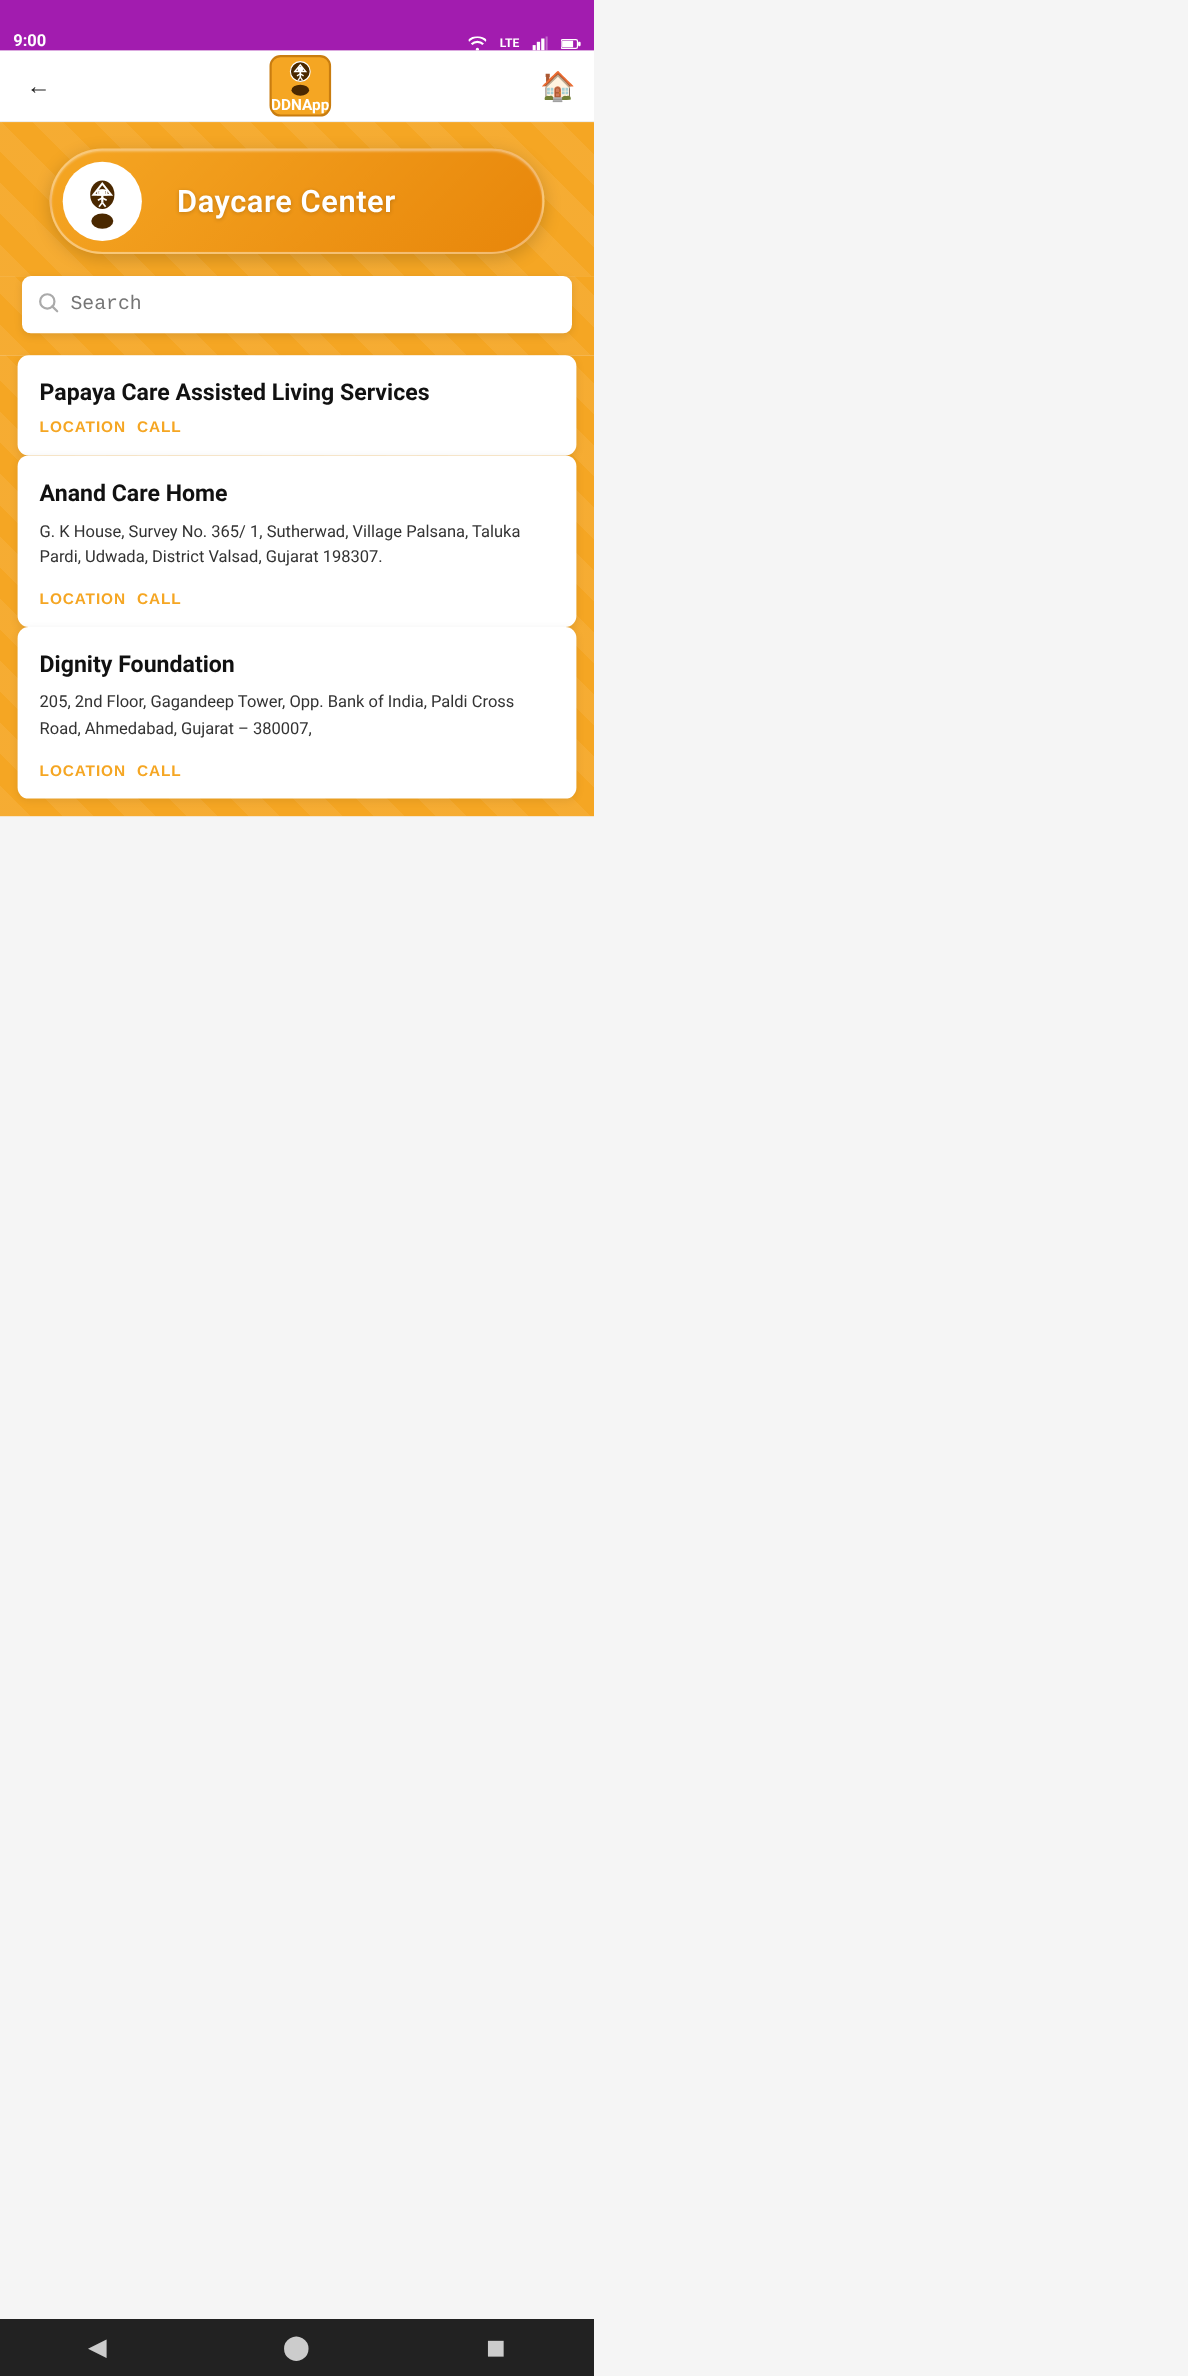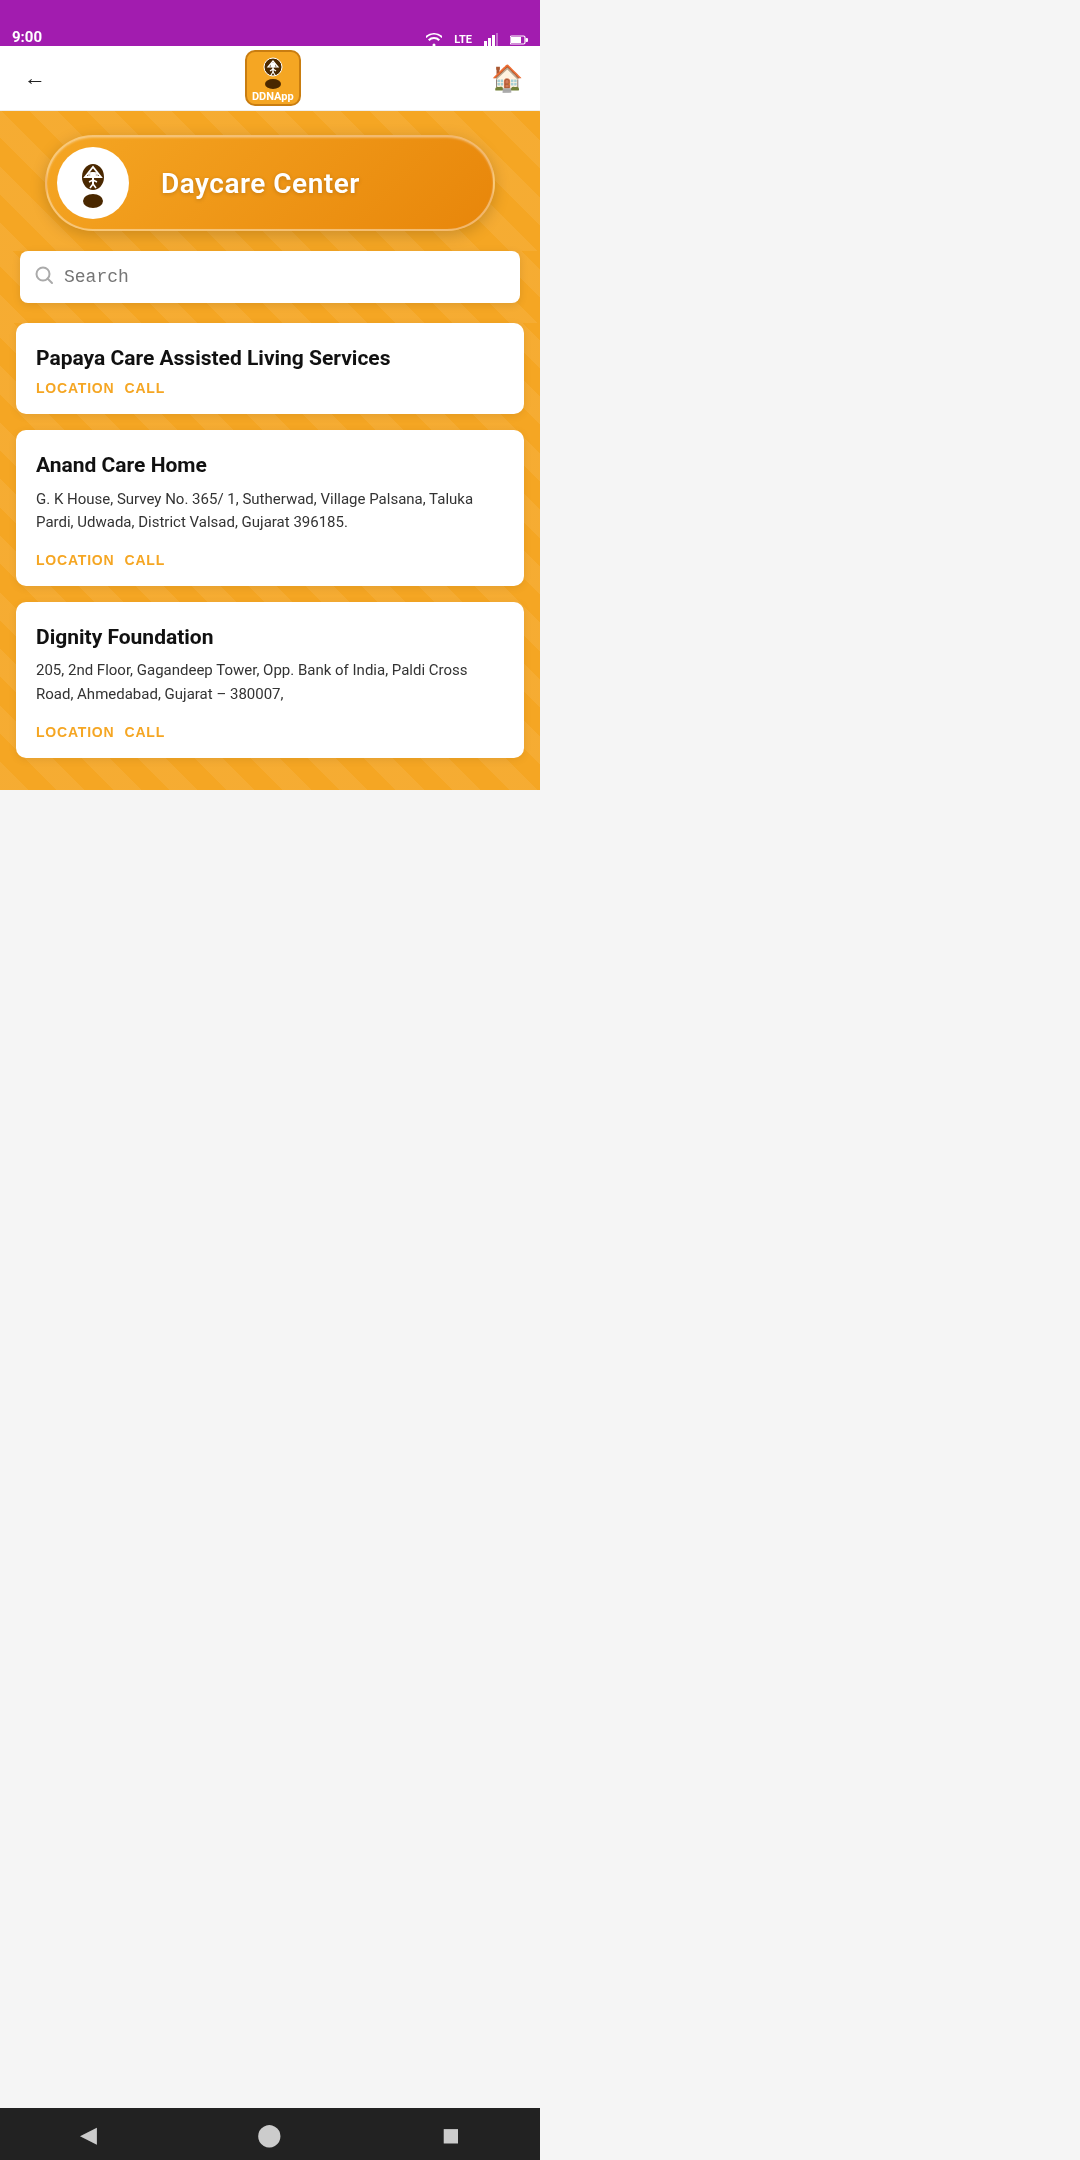--- a/index.html
+++ b/index.html
@@ -61,21 +61,21 @@
       flex-direction: column;
       align-items: center;
       justify-content: center;
       overflow: hidden;
     }
     .nav-logo-icon {
       width: 38px;
       height: 38px;
     }
     .nav-logo-text {
-      font-size: 11px;
+      font-size: 14px;
       color: #fff;
       font-weight: bold;
       margin-top: -2px;
     }
     .nav-home {
       font-size: 26px;
       color: #111;
       cursor: pointer;
     }
 
@@ -172,21 +172,20 @@
           transparent 40px
         );
       padding: 0 16px 16px;
     }
 
     
     .card {
       background: #fff;
       border-radius: 10px;
       padding: 22px 20px 18px;
-      margin-bottom: 16px;
       box-shadow: 0 2px 8px rgba(0,0,0,0.08);
     }
     .card-name {
       font-size: 21px;
       font-weight: bold;
       color: #111;
       margin-bottom: 8px;
       line-height: 1.3;
     }
     .card-address {
@@ -323,21 +322,21 @@
 
 <div class="card">
       <div class="card-name">Papaya Care Assisted Living Services</div>
       <div class="card-actions">
         <button class="card-action-btn">LOCATION</button>
         <button class="card-action-btn">CALL</button>
       </div>
     </div>
     <div class="card">
       <div class="card-name">Anand Care Home</div>
-      <div class="card-address">G. K House, Survey No. 365/ 1, Sutherwad,  Village Palsana, Taluka Pardi, Udwada, District Valsad, Gujarat 396185.</div>
+      <div class="card-address">G. K House, Survey No. 365/ 1, Sutherwad,  Village Palsana, Taluka Pardi, Udwada, District Valsad, Gujarat 198307.</div>
       <div class="card-actions">
         <button class="card-action-btn">LOCATION</button>
         <button class="card-action-btn">CALL</button>
       </div>
     </div>
     <div class="card">
       <div class="card-name">Dignity Foundation</div>
       <div class="card-address">205, 2nd Floor, Gagandeep Tower, Opp. Bank of India, Paldi Cross Road, Ahmedabad, Gujarat – 380007,</div>
       <div class="card-actions">
         <button class="card-action-btn">LOCATION</button>

